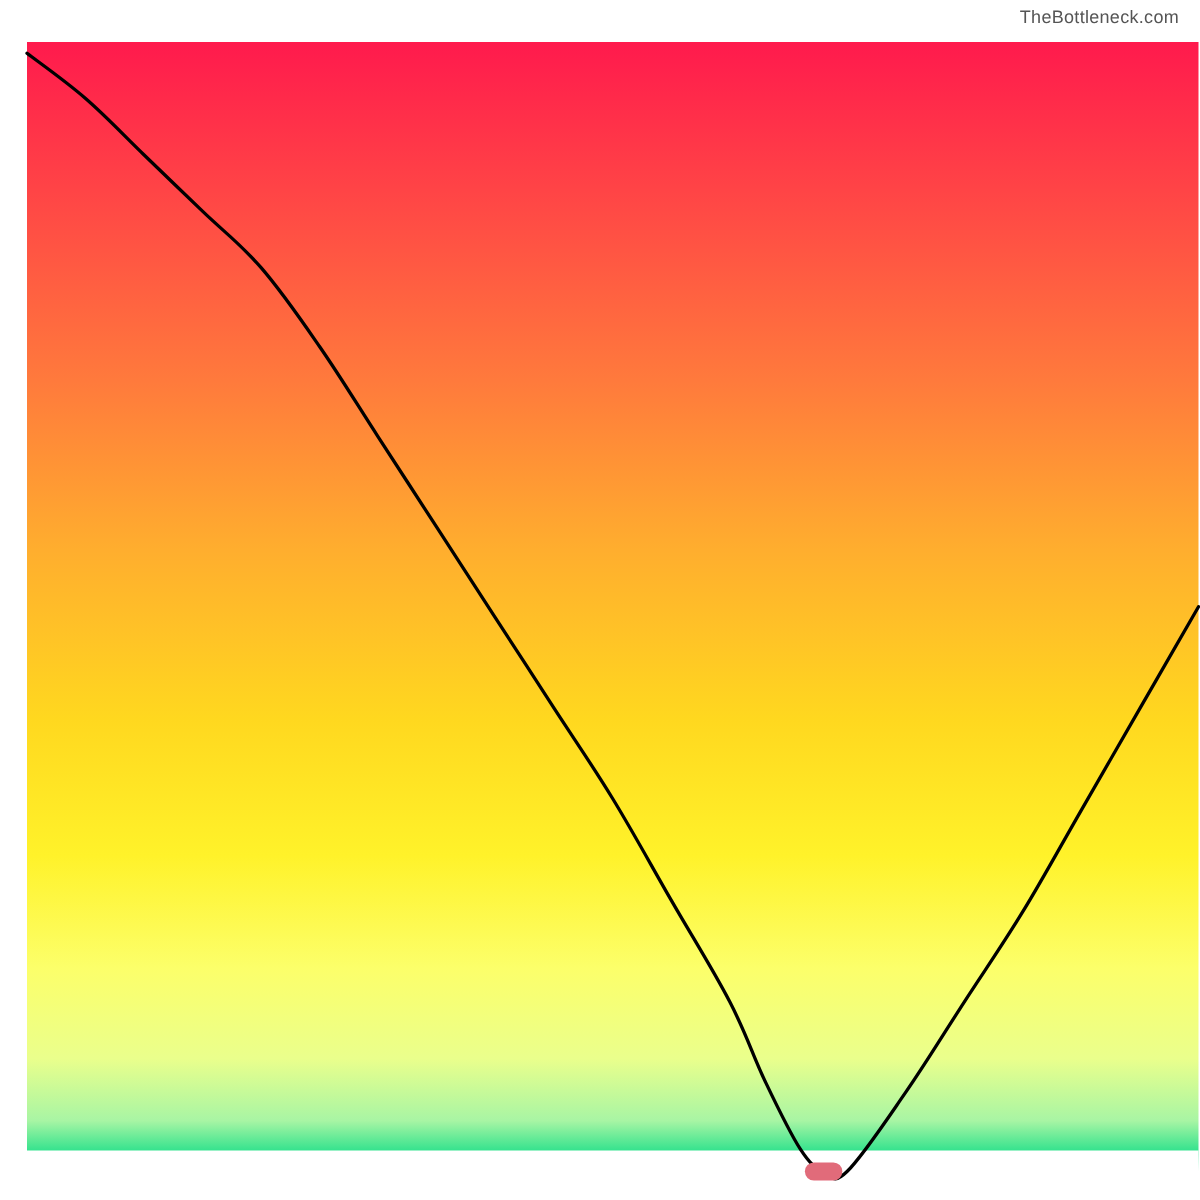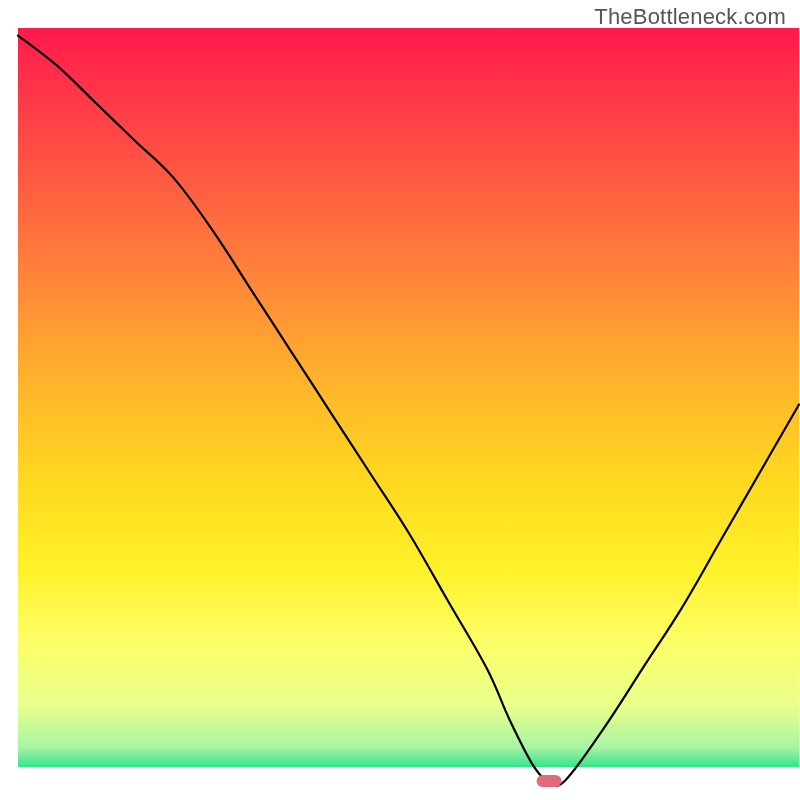--- a/index.html
+++ b/index.html
@@ -1,17 +1,17 @@
 <!DOCTYPE html>
 <html><head>
 <meta charset="utf-8">
 <style>
   * { margin: 0; padding: 0; box-sizing: border-box; }
   body { width: 800px; height: 800px; position: relative; font-family: Arial, sans-serif; overflow: hidden; }
-  .watermark { position: absolute; top: 4px; right: 14px; font-size: 22px; color: #555; letter-spacing: 0.2px; font-weight: 400; z-index: 10; margin-left: 45px; }
+  .watermark { position: absolute; top: 4px; right: 14px; font-size: 12px; color: #555; letter-spacing: 0.2px; font-weight: 400; z-index: 10; margin-left: 45px; }
   .chart-container { position: absolute; top: 0; left: 0; width: 800px; height: 800px; }
   svg { display: block; }
 </style>
 </head>
 <body>
 
 <div class="watermark">TheBottleneck.com</div>
 
 <div class="chart-container">
   <svg id="chart-svg" width="800" height="800" viewBox="0 0 800 800">

